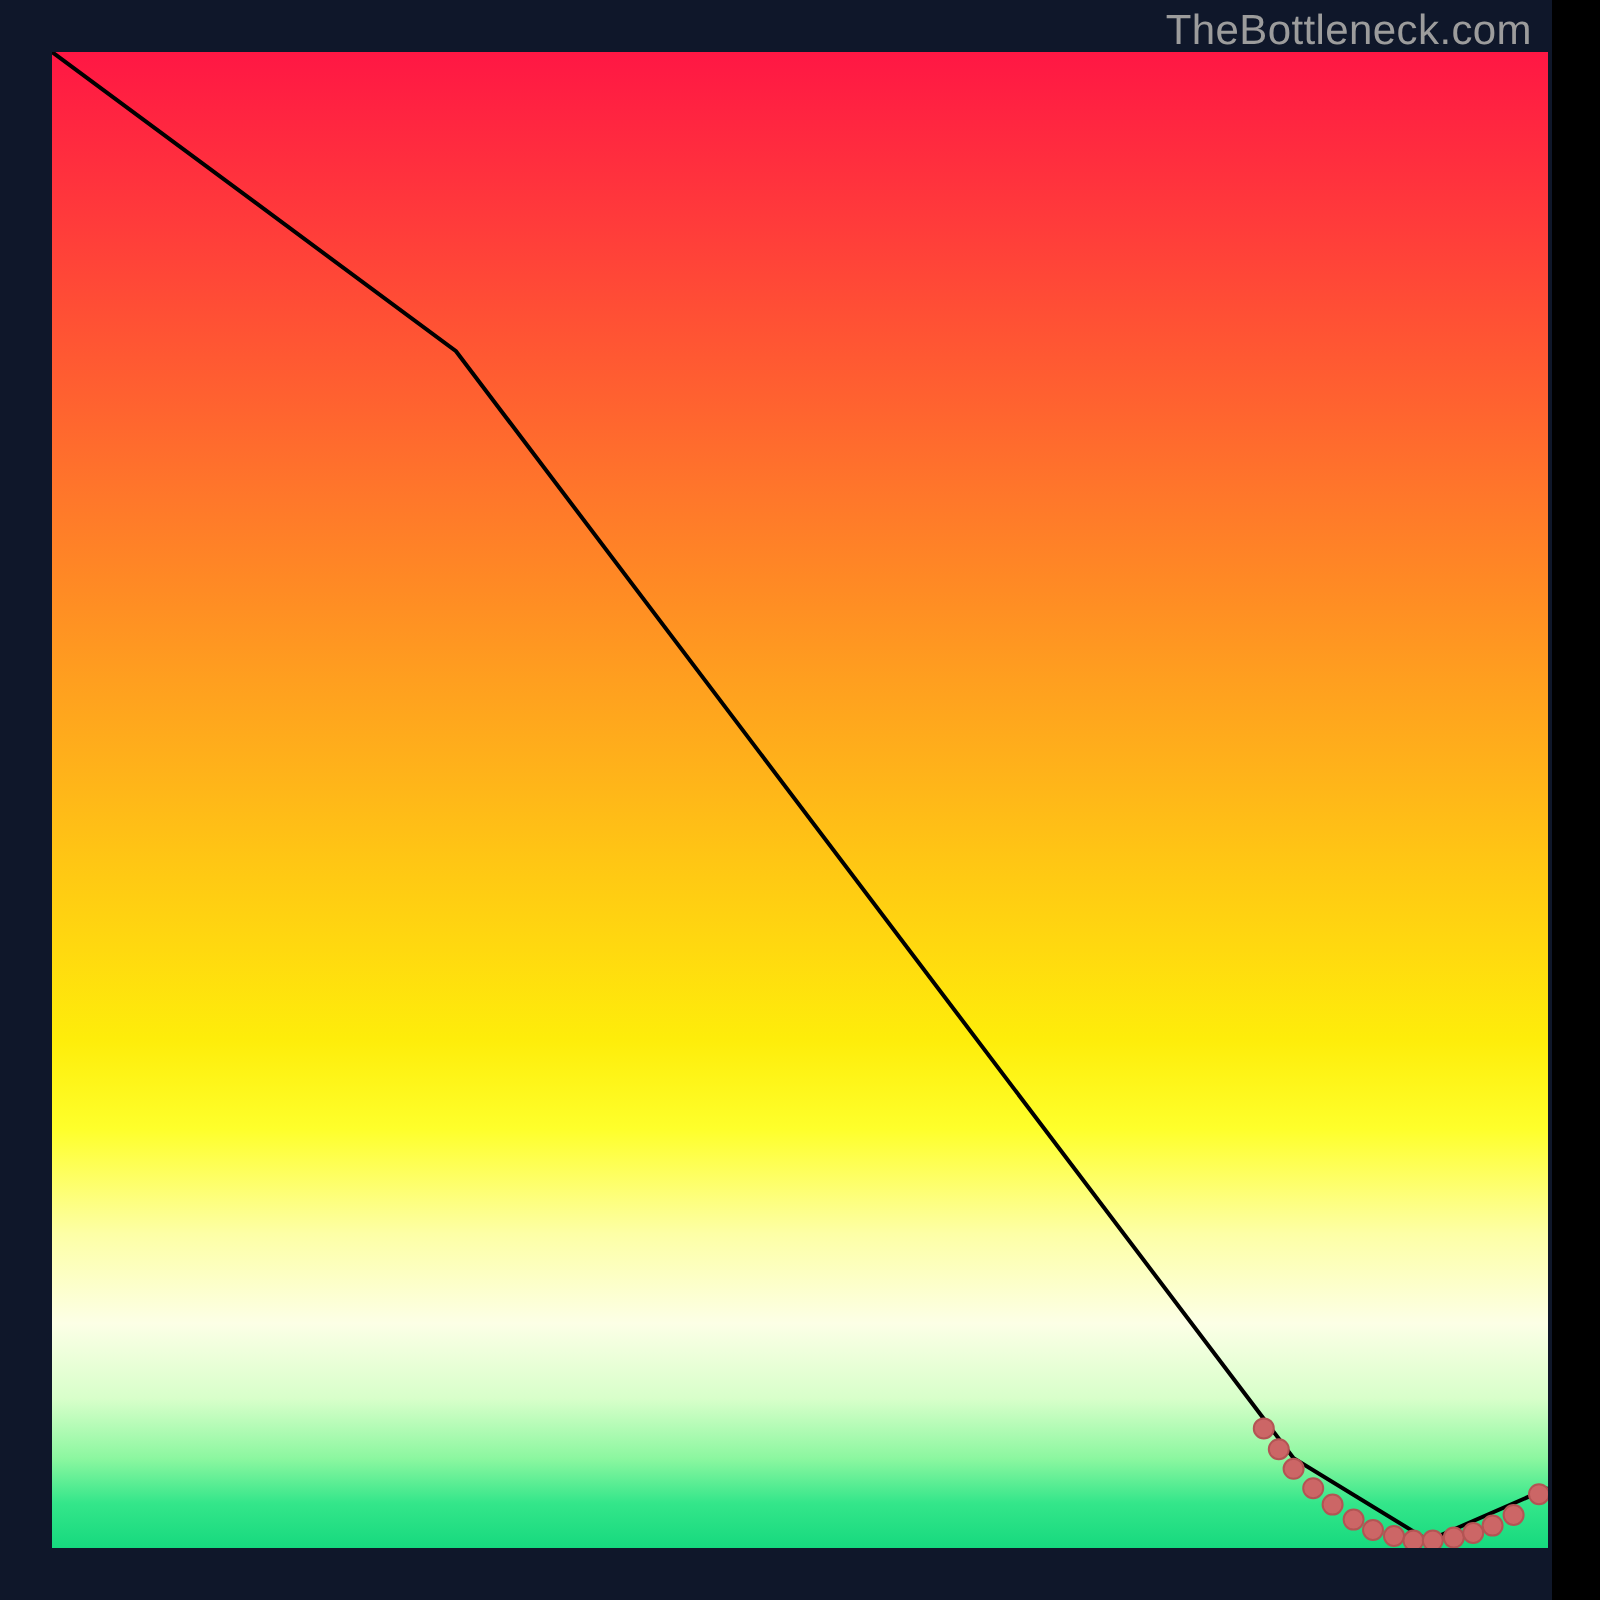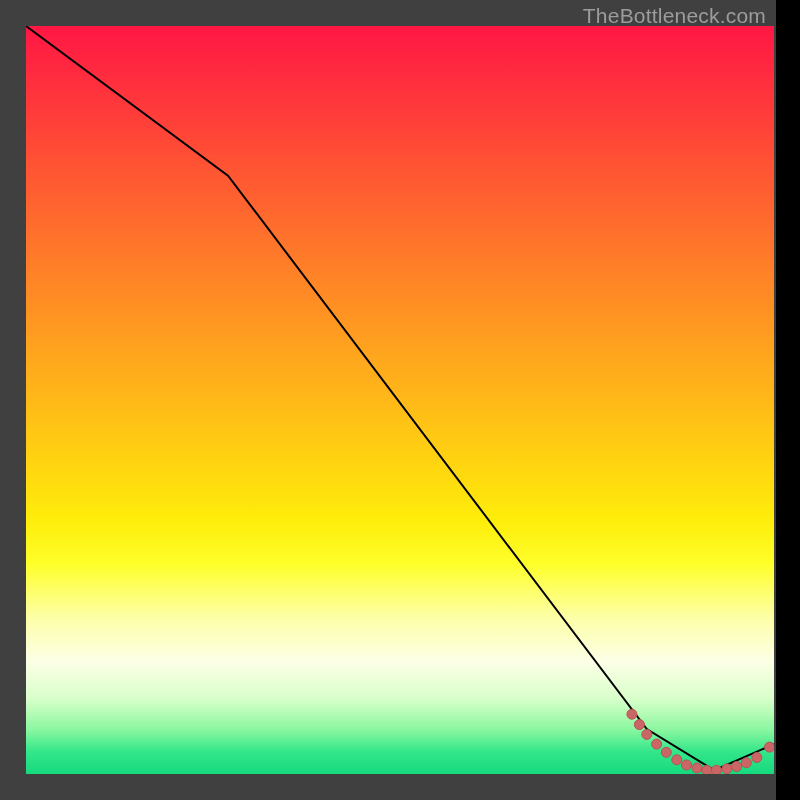--- a/index.html
+++ b/index.html
@@ -8,21 +8,21 @@
     width: 800px;
     height: 800px;
     background: #000;
     overflow: hidden;
     font-family: Arial, Helvetica, sans-serif;
   }
   .frame {
     position: relative;
     width: 776px;
     height: 800px;
-    background: #404040;
+    background: #0f172a;
   }
   .plot {
     position: absolute;
     left: 26px;
     top: 26px;
     width: 748px;
     height: 748px;
     background: linear-gradient(to bottom,
       #ff1744 0%,
       #ff2a3f 6%,

